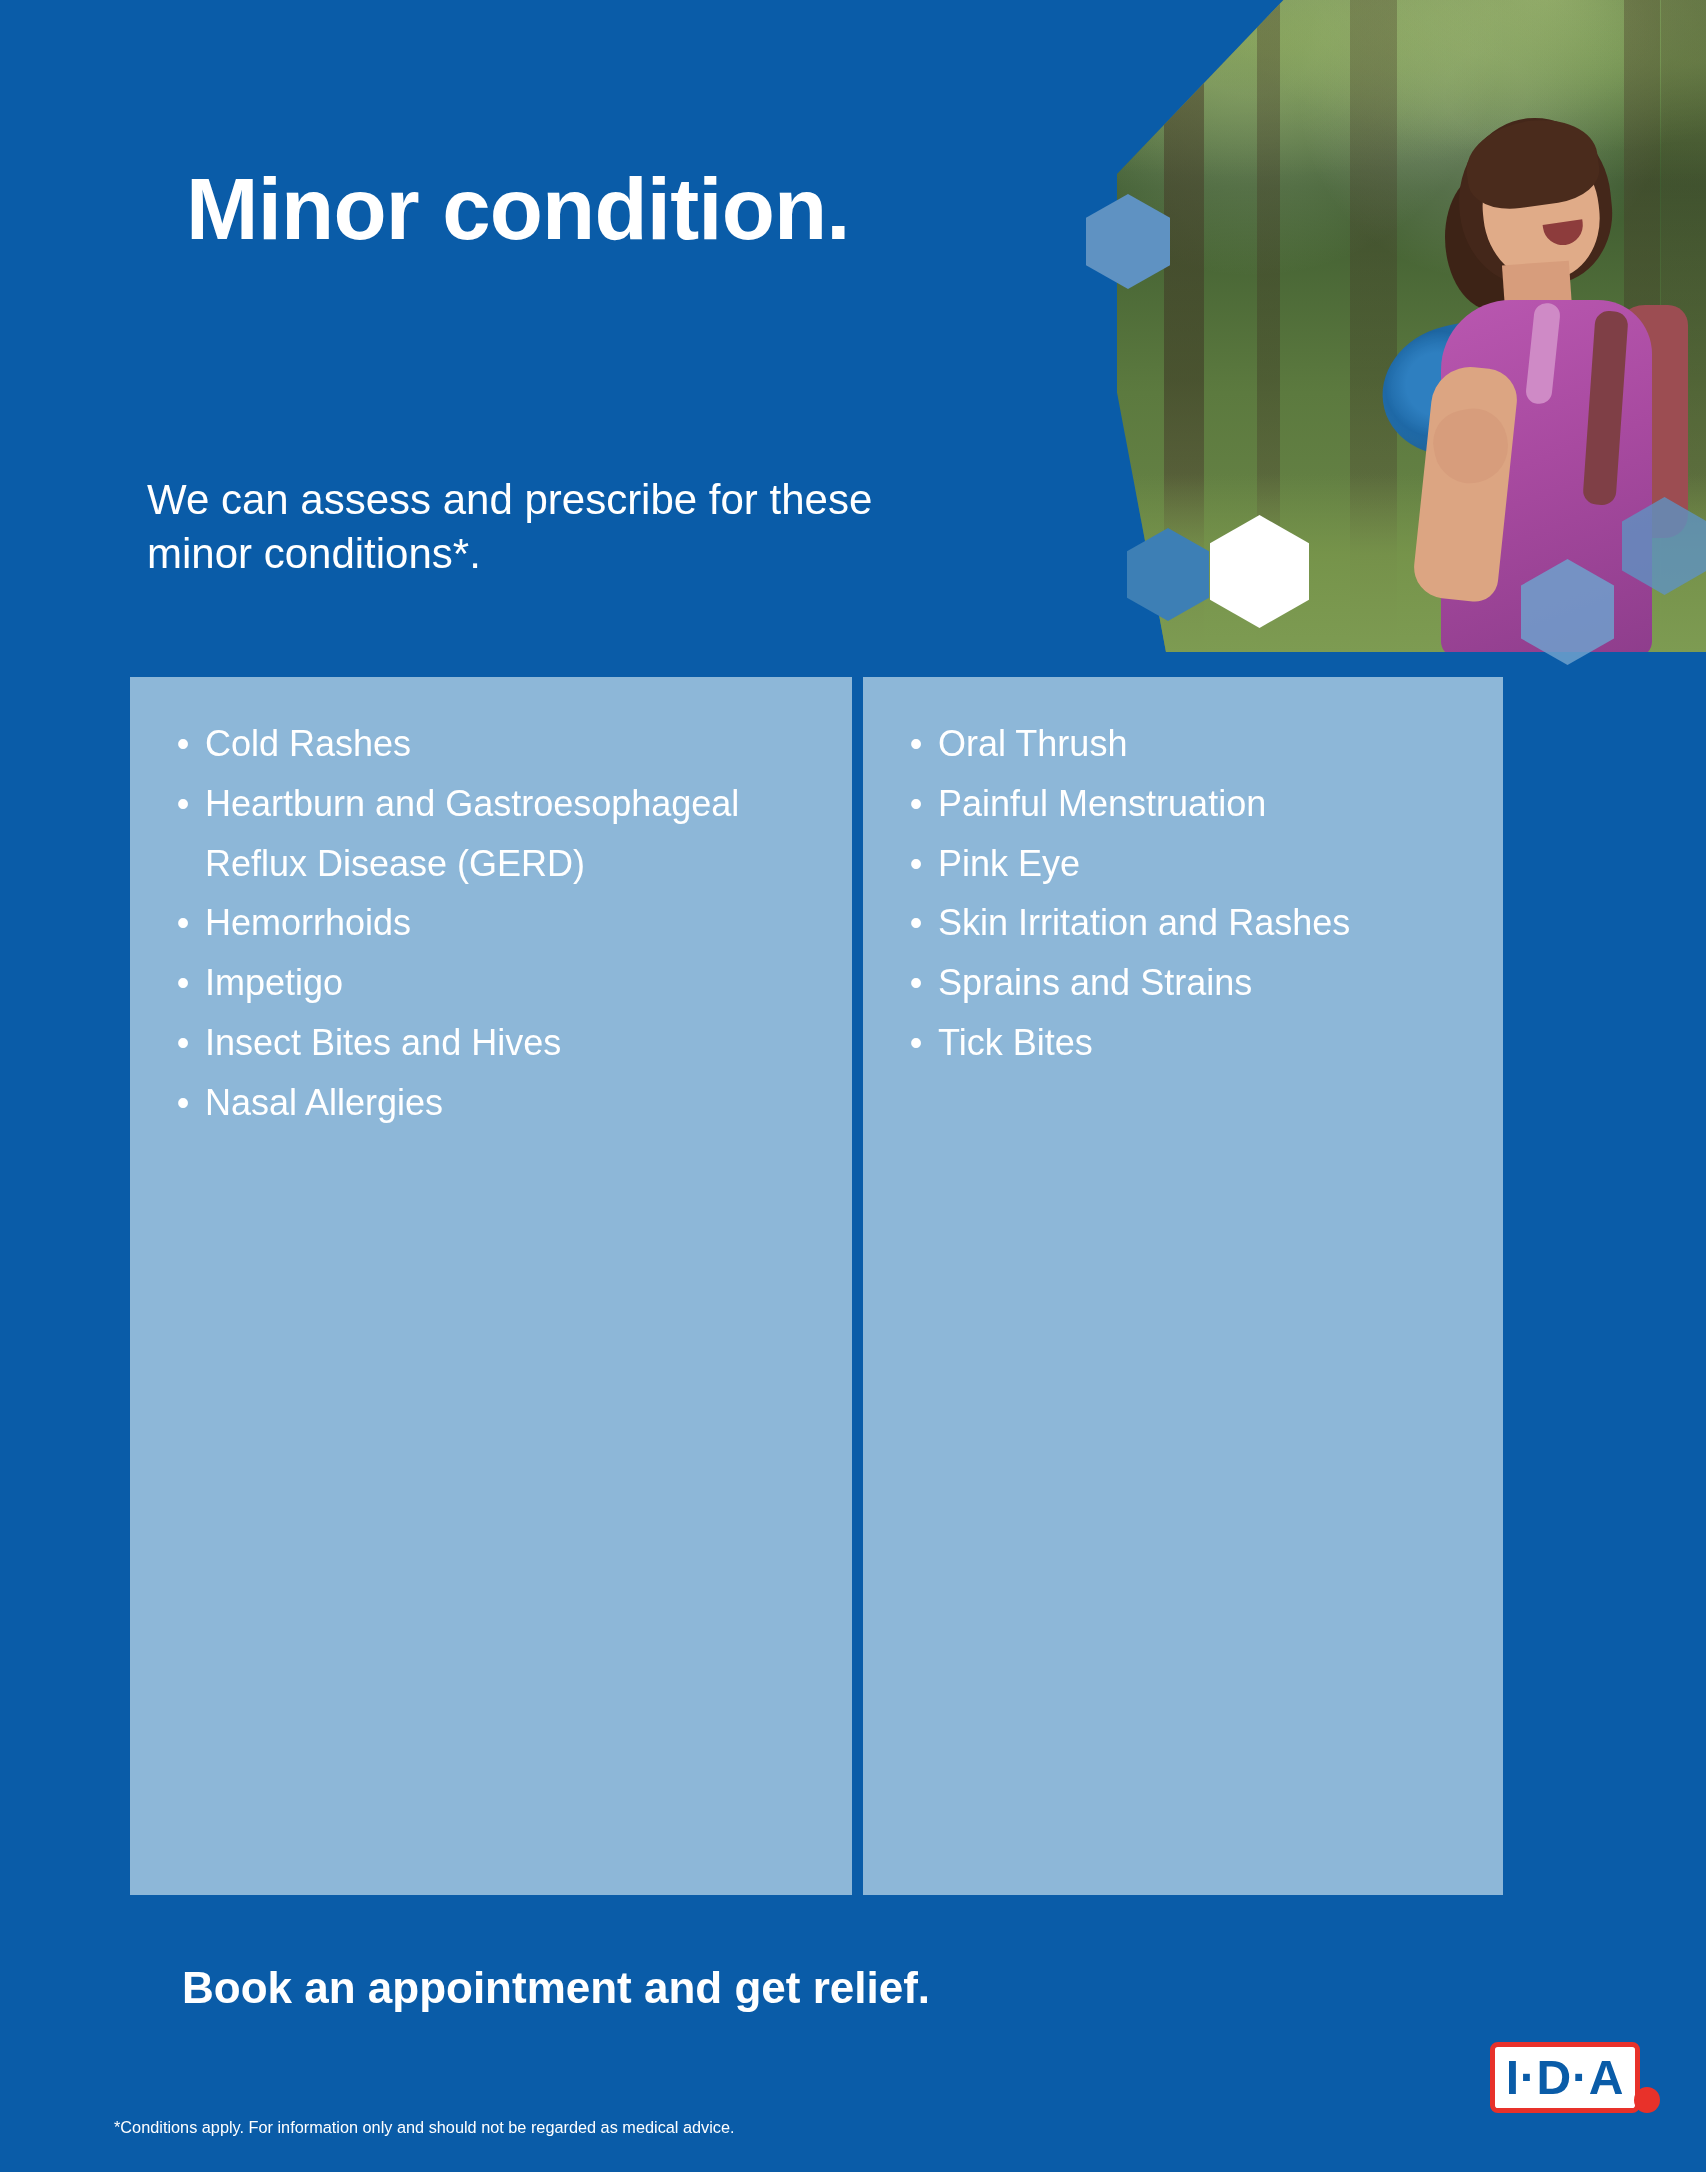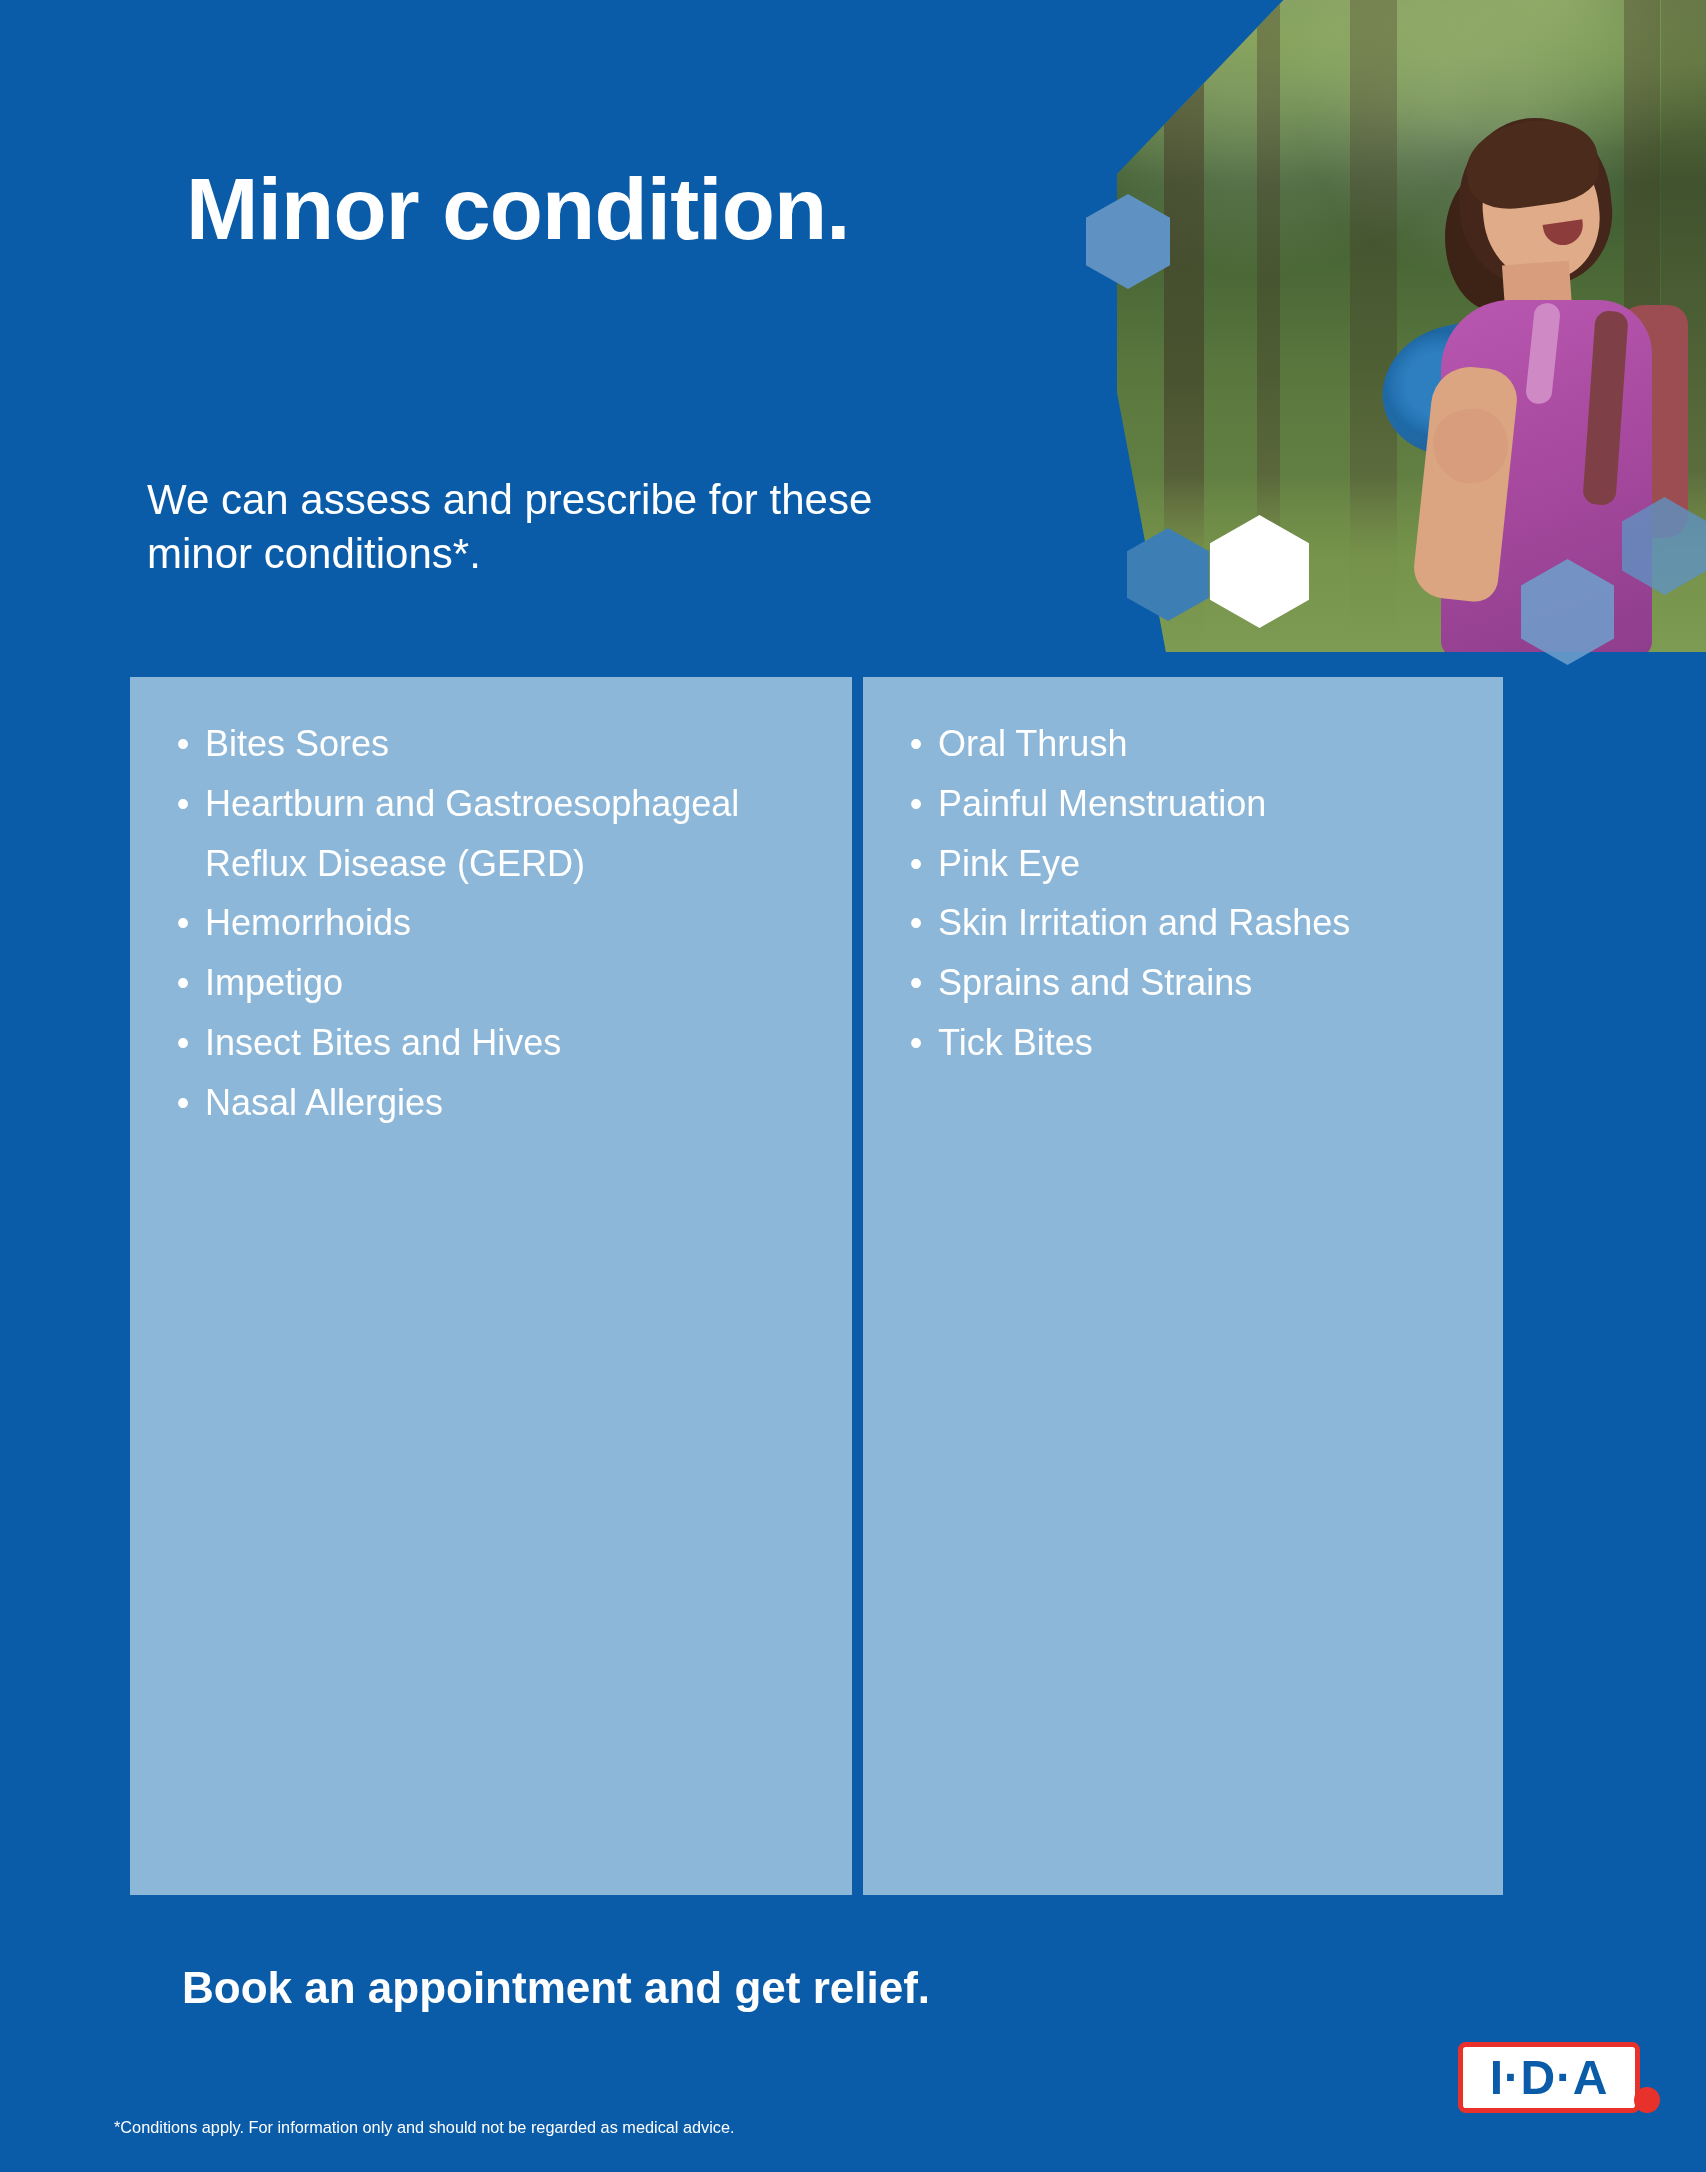--- a/index.html
+++ b/index.html
@@ -218,21 +218,21 @@
     color: #ffffff;
     font-size: 16.3px;
     margin-left: 29px;
   }
 
   
   .logo {
     position: absolute;
     right: 67px;
     top: 2042px;
-    width: 182px;
+    width: 150px;
     height: 71px;
     background: #ffffff;
     border: 5.4px solid #e8312a;
     border-radius: 7.8px;
     display: flex;
     align-items: center;
     justify-content: center;
   }
   .logo-text {
     color: #0a5ca8;
@@ -294,21 +294,21 @@
     <span>Minor condition.</span><br>
   </h1>
 
   <p class="subhead">
     <span>We can assess and prescribe for these</span><br>
     <span>minor conditions*.</span>
   </p>
 
   <div class="panel panel-left">
     <ul class="cond-list">
-      <li>Bites Sores</li>
+      <li>Cold Rashes</li>
       <li>Heartburn and Gastroesophageal Reflux Disease (GERD)</li>
       <li>Hemorrhoids</li>
       <li>Impetigo</li>
       <li>Insect Bites and Hives</li>
       <li>Nasal Allergies</li>
     </ul>
   </div>
 
   <div class="panel panel-right">
     <ul class="cond-list">

